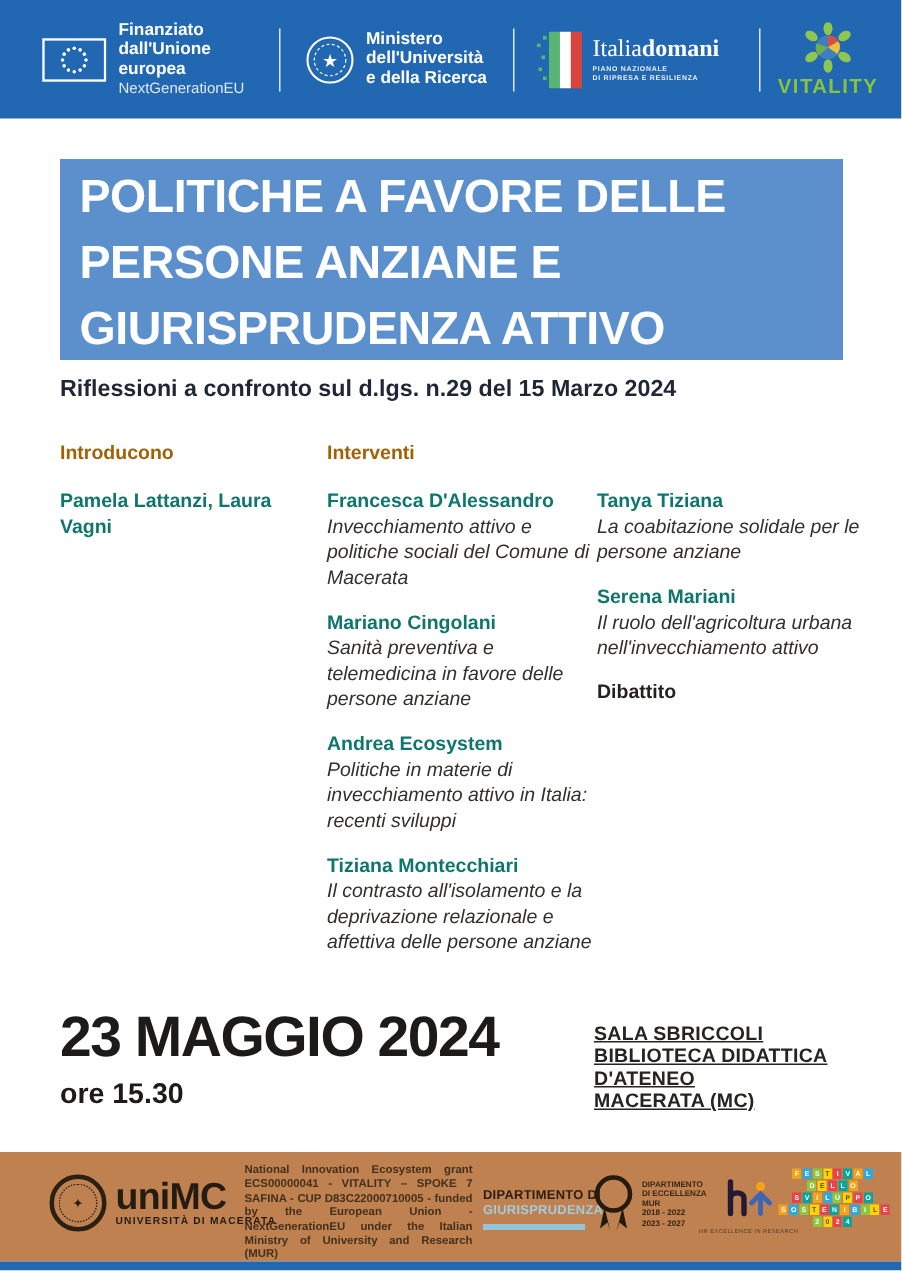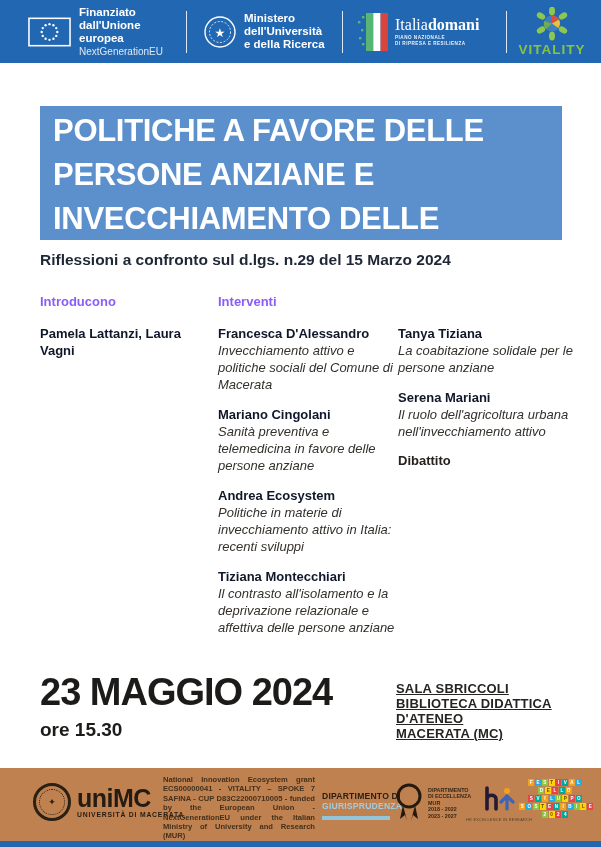--- a/index.html
+++ b/index.html
@@ -1,20 +1,20 @@
 <!DOCTYPE html>
 <html><head>
 <meta charset="utf-8">
 <style>
   html,body{margin:0;padding:0;}
   body{font-family:"Liberation Sans",sans-serif;background:#ffffff;}
   .page{position:relative;width:601px;height:847px;background:#ffffff;overflow:hidden;}
 
   
-  .topbar{position:absolute;top:0;left:0;width:601px;height:63px;background:#2267b2;
+  .topbar{position:absolute;top:0;left:0;width:601px;height:79px;background:#2267b2;
           display:flex;align-items:center;padding-left:28px;box-sizing:border-box;color:#fff;}
   .logo-group{display:flex;align-items:center;}
   .lg-eu{width:158px;}
   .lg-mur{width:155px;padding-left:16px;box-sizing:border-box;}
   .lg-it{width:163px;padding-left:15px;box-sizing:border-box;}
   .lg-vit{width:90px;justify-content:center;}
   .sep{width:1px;height:42px;background:rgba(255,255,255,.85);flex:0 0 1px;}
   .eu-text{margin-left:8px;line-height:13px;}
   .eu-b{font-weight:bold;font-size:11.5px;}
   .eu-s{font-size:10px;opacity:.85;}
@@ -30,23 +30,23 @@
   .title-banner{position:absolute;left:40px;top:106px;width:522px;height:134px;background:#5b90cd;
                 color:#ffffff;font-weight:bold;font-size:31px;line-height:44px;
                 padding-top:3px;padding-left:13px;box-sizing:border-box;letter-spacing:-.3px;}
   .subtitle{position:absolute;left:40px;top:251px;font-size:15.5px;font-weight:bold;color:#1f2736;}
 
   
   .col{position:absolute;font-size:13px;}
   .col-1{left:40px;top:293px;width:168px;}
   .col-2{left:218px;top:293px;width:180px;}
   .col-3{left:398px;top:325px;width:178px;}
-  .sec-head{color:#8b5cf6;font-weight:bold;font-size:13px;line-height:17px;margin-bottom:15px;}
+  .sec-head{color:#a16207;font-weight:bold;font-size:13px;line-height:17px;margin-bottom:15px;}
   .entry{margin-bottom:13px;}
-  .entry-name{font-weight:bold;color:#0f172a;line-height:17px;}
+  .entry-name{font-weight:bold;color:#0f766e;line-height:17px;}
   .entry-topic{font-style:italic;color:#34302b;line-height:17px;}
   .closing{font-weight:bold;color:#25211e;margin-top:9px;}
 
   
   .event-date{position:absolute;left:40px;top:672px;color:#1c1b19;}
   .date-big{font-size:38px;font-weight:bold;letter-spacing:-1px;line-height:40px;}
   .date-time{font-size:19px;font-weight:bold;margin-top:7px;}
   .venue{position:absolute;left:396px;top:681px;font-size:13px;font-weight:bold;
          line-height:15px;color:#262420;letter-spacing:.2px;text-decoration:underline;}
 
@@ -175,21 +175,21 @@
           <path d="M18,16.5 L12,22 A8,8 0 0 1 10.2,14 z" fill="#6fae4e"></path>
         </svg>
         <div class="vit-label">VITALITY</div>
       </div>
     </div>
   </div>
 
   <div class="title-banner">
     <div>POLITICHE A FAVORE DELLE</div>
     <div>PERSONE ANZIANE E</div>
-    <div>INVECCHIAMENTO DELLE</div>
+    <div>GIURISPRUDENZA ATTIVO</div>
   </div>
 
   <div class="subtitle">Riflessioni a confronto sul d.lgs. n.29 del 15 Marzo 2024</div>
 
   <div class="col col-1">
     <div class="sec-head">Introducono</div>
     <div class="entry-name">Pamela Lattanzi, Laura Vagni</div>
   </div>
 
   <div class="col col-2">

